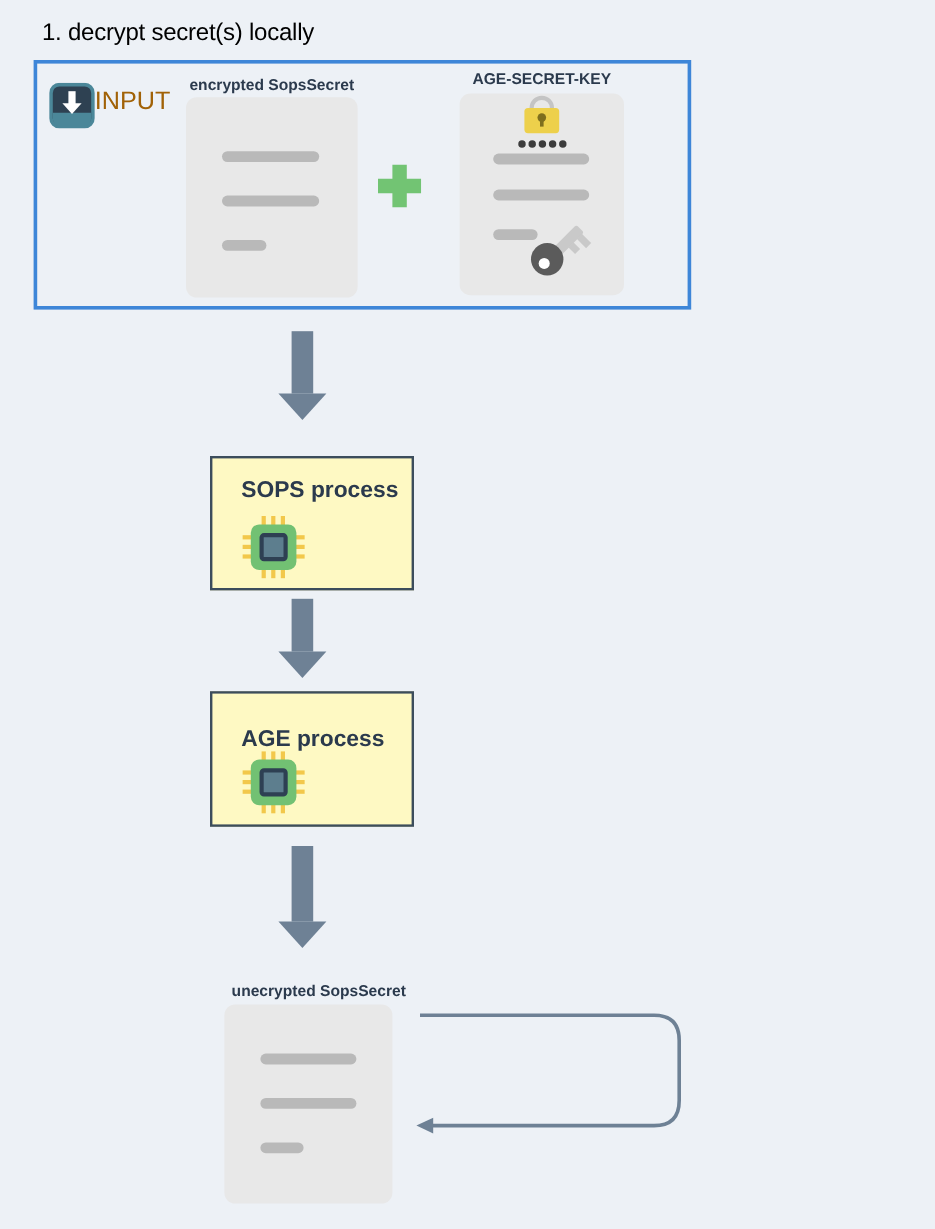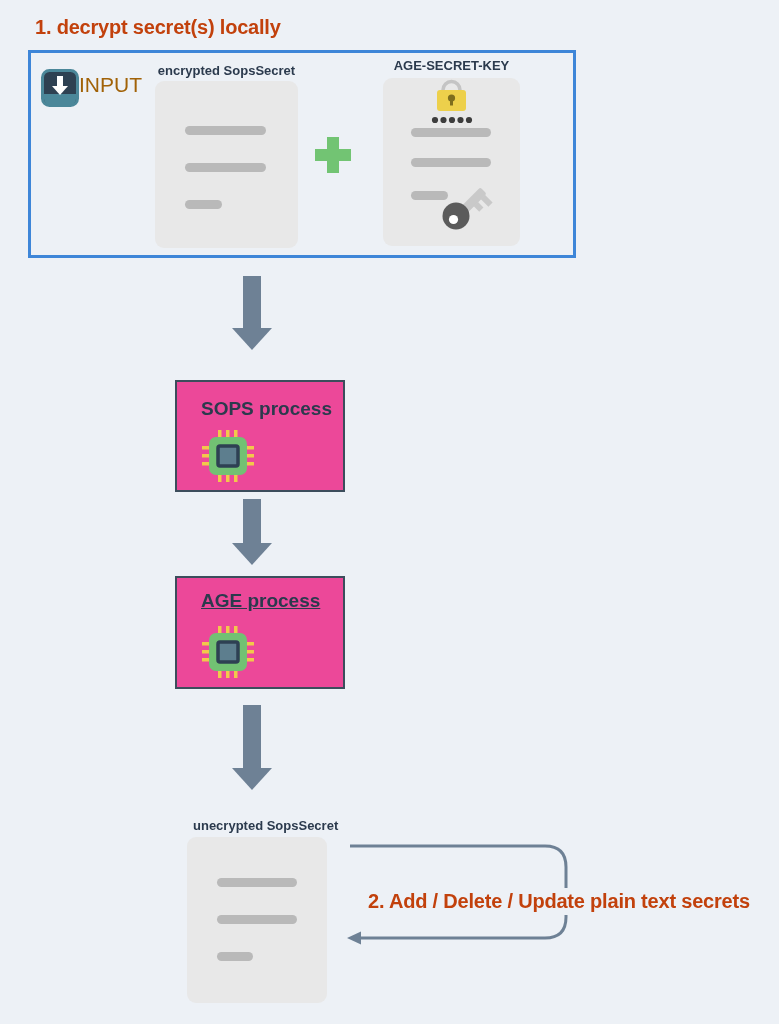--- a/index.html
+++ b/index.html
@@ -8,22 +8,22 @@
     background:#edf1f6;
   }
   .page{
     position:relative;
     width:779px;height:1024px;
     background:#edf1f6;
     overflow:hidden;
   }
   .abs{position:absolute;}
   .heading{
-    font-weight:bold;
-    color:#c2410c;
+    font-weight:normal;
+    color:#000000;
     letter-spacing:-0.2px;
   }
   .step-title{font-size:20px;}
   .card{
     background:#e8e8e8;
     border-radius:9px;
   }
   .card-label{
     font-size:13px;
     font-weight:bold;
@@ -36,21 +36,21 @@
     background:#b9b9b9;
     height:9px;border-radius:4.5px;
   }
   .input-box{
     border:3px solid #3e86d8;
   }
   .input-label{
     font-size:21px;font-weight:normal;color:#a16207;
   }
   .process-box{
-    background:#ec4899;
+    background:#fef9c3;
     border:2px solid #3c4d5c;
   }
   .process-label{
     font-size:19px;font-weight:bold;color:#2b3a4d;
   }
   .arrow{width:40px;display:flex;flex-direction:column;align-items:center;}
   .arrow .shaft{width:18px;background:#6e8195;}
   .arrow .head{
     width:0;height:0;
     border-left:20px solid transparent;
@@ -162,21 +162,21 @@
       </svg>
     </div>
   </div>
 
   <div class="abs arrow" style="left:232px;top:499px;">
     <div class="shaft" style="height:44px;"></div>
       <div class="head"></div>
   </div>
 
   <div class="abs process-box" style="left:175px;top:576px;width:166px;height:109px;">
-    <div class="abs process-label" style="left:24px;top:12px;text-decoration:underline;">AGE process</div>
+    <div class="abs process-label" style="left:24px;top:28px;">AGE process</div>
     <div class="abs" style="left:25px;top:48px;width:52px;height:52px;">
       <svg viewBox="0 0 52 52" width="52" height="52" aria-hidden="true">
         <g fill="#f2c84b">
           <rect x="16" y="0" width="3.5" height="9"></rect>
             <rect x="24" y="0" width="3.5" height="9"></rect>
             <rect x="32" y="0" width="3.5" height="9"></rect>
           <rect x="16" y="43" width="3.5" height="9"></rect>
             <rect x="24" y="43" width="3.5" height="9"></rect>
             <rect x="32" y="43" width="3.5" height="9"></rect>
           <rect x="0" y="16" width="9" height="3.5"></rect>
@@ -204,15 +204,14 @@
     <div class="gline" style="left:30px;top:115px;width:36px;"></div>
   </div>
 
   <div class="abs" style="left:345px;top:840px;width:235px;height:110px;">
     <svg viewBox="0 0 235 110" width="235" height="110" aria-hidden="true">
       <path d="M5 6 H 200 Q 221 6 221 27 V 77 Q 221 98 200 98 H 14" fill="none" stroke="#6e8195" stroke-width="3"></path>
       <polygon points="16,91.5 2,98 16,104.5" fill="#6e8195"></polygon>
     </svg>
   </div>
 
-  <div class="abs heading step2-label" style="left:364px;top:888px;">2. Add / Delete / Update plain text secrets</div>
 
 </div>
 
 </body></html>

